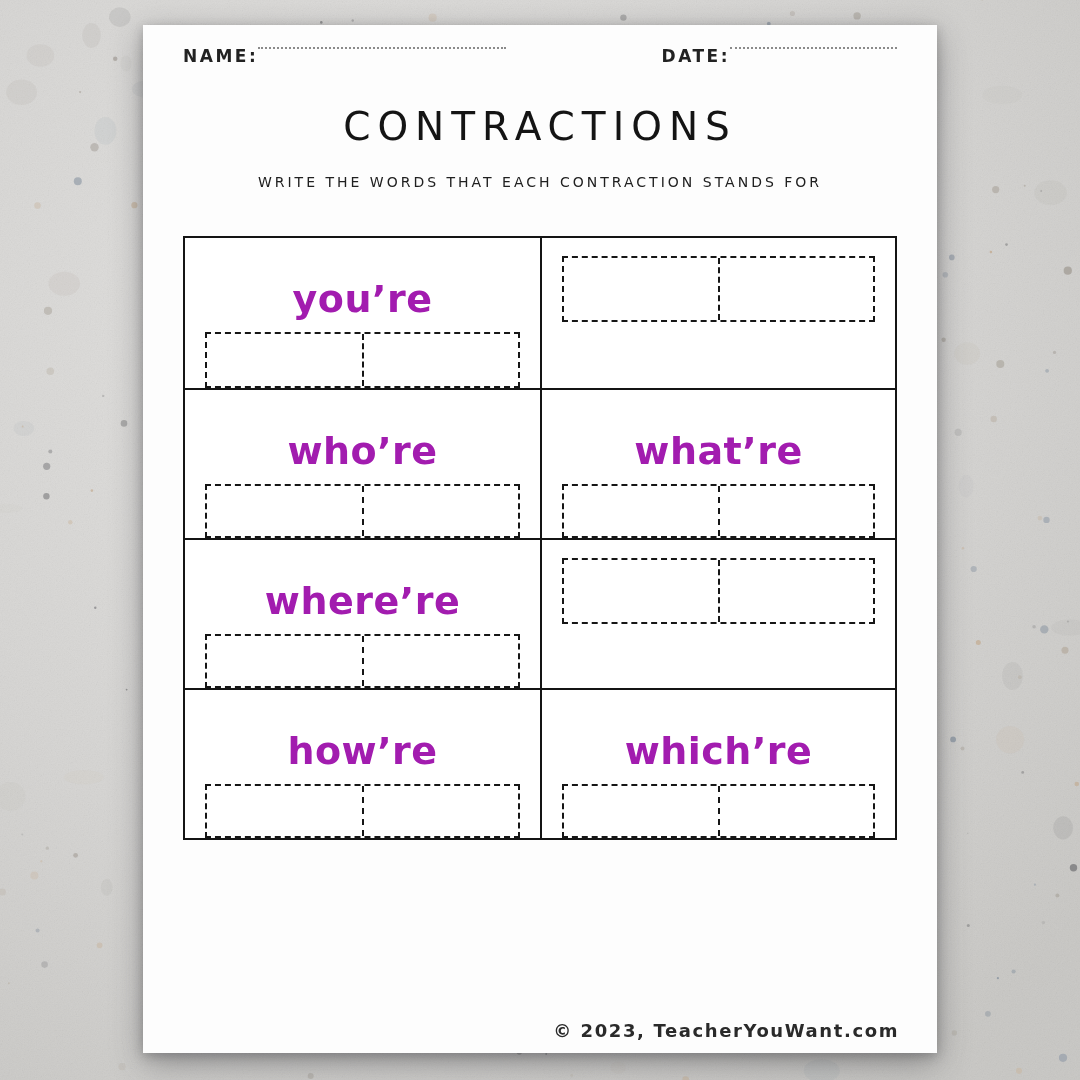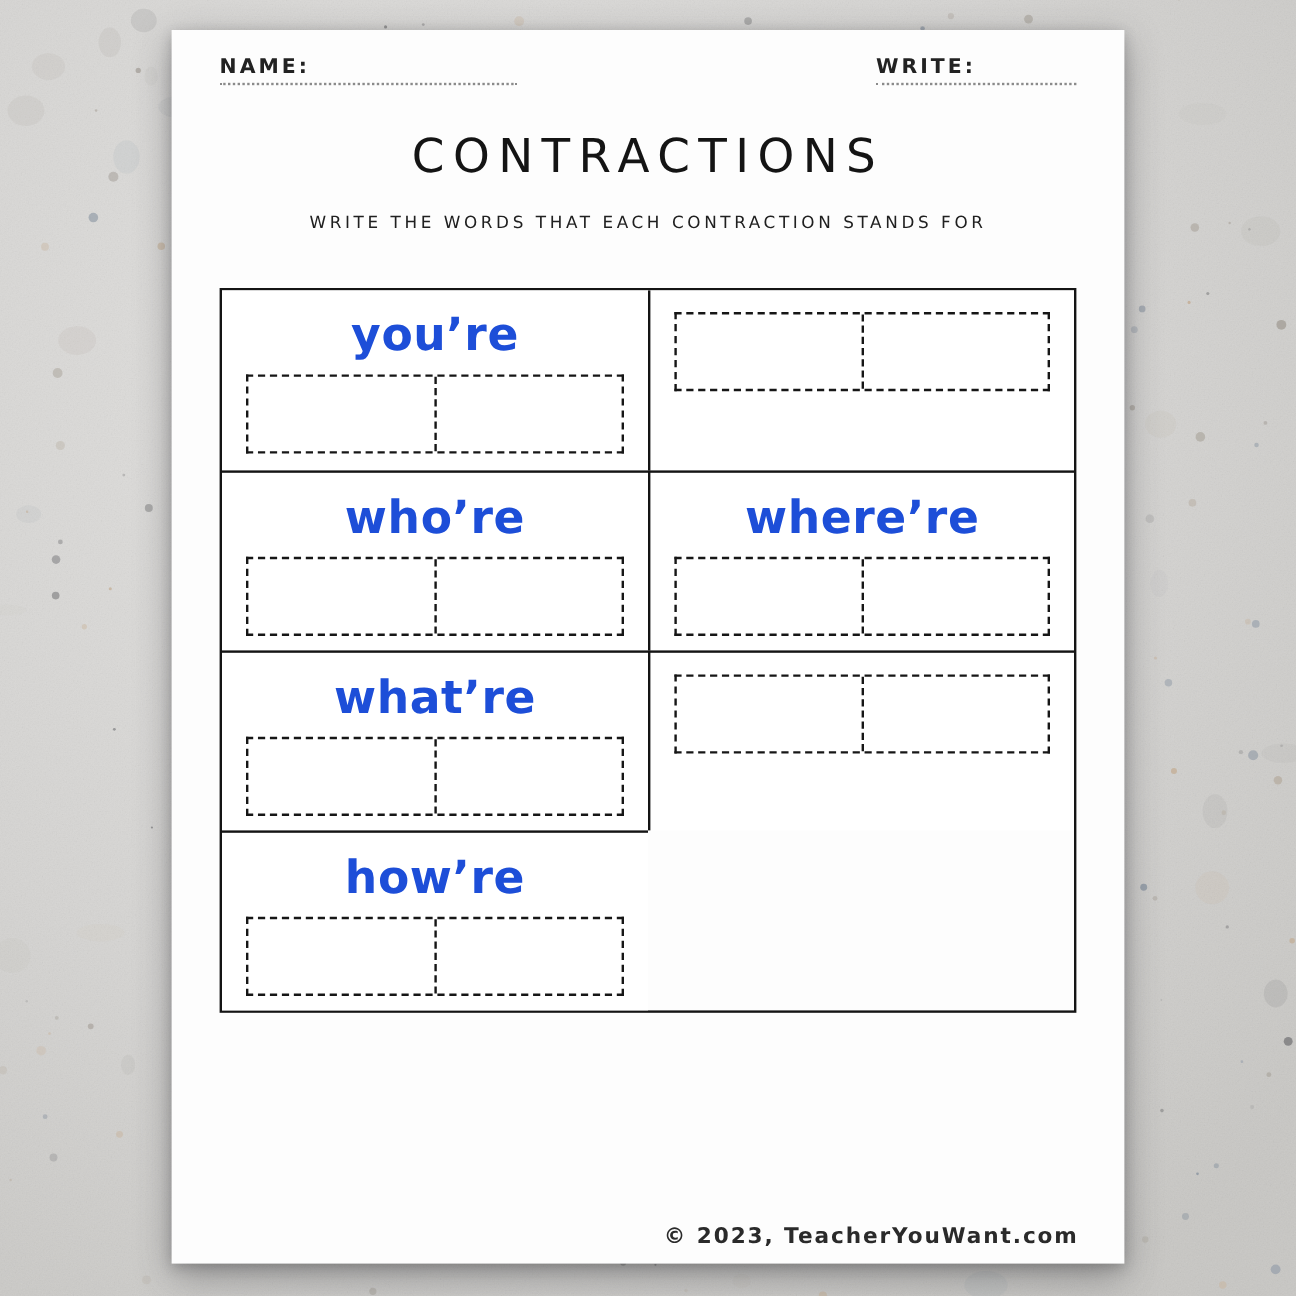--- a/index.html
+++ b/index.html
@@ -9,21 +9,21 @@
     background:linear-gradient(135deg,#dcdbd9 0%,#d5d4d2 45%,#cdccc9 100%);
   }
   .bg-texture{position:absolute;inset:0;z-index:0;}
   .paper{
     position:absolute;left:143px;top:25px;width:794px;height:1028px;z-index:1;
     background:#fdfdfd;box-sizing:border-box;padding:20px 40px 0 40px;
     box-shadow:0 10px 30px rgba(50,50,55,.40),0 3px 10px rgba(50,50,55,.28);
     color:#1b1b1b;
   }
   .header-row{display:flex;justify-content:space-between;align-items:flex-start;}
-  .field{display:flex;flex-direction:column;}
+  .field{display:flex;flex-direction:row;}
   .field-label{font-size:17px;font-weight:700;letter-spacing:2.5px;line-height:22px;color:#222;}
   .field-line{border-bottom:2px dotted #8a8a8a;margin-top:2px;height:0;}
   .name-line{width:248px;}
   .date-line{width:167px;}
   .title{
     margin-top:28px;text-align:center;font-size:39px;line-height:64px;
     letter-spacing:7px;font-weight:500;color:#141414;
   }
   .subtitle{
     margin-top:14px;text-align:center;font-size:14px;line-height:18px;
@@ -34,22 +34,23 @@
     border:2px solid #141414;
     display:grid;grid-template-columns:1fr 1fr;grid-auto-rows:150px;
   }
   .cell{
     box-sizing:border-box;display:flex;flex-direction:column;align-items:center;
     padding-top:11px;background:#fff;
   }
   .cell:nth-child(even){border-left:2px solid #141414;}
   .cell:nth-child(n+3){border-top:2px solid #141414;}
   .word{
-    font-size:38px;line-height:52px;font-weight:700;color:#1d4ed8;
+    font-size:38px;line-height:52px;font-weight:700;color:#a21caf;
     letter-spacing:0.5px;
+    margin-top:24px;
   }
   .answer-box{
     margin-top:7px;width:calc(100% - 40px);height:66px;box-sizing:border-box;
     border:2px dashed #161616;display:flex;
   }
   .answer-half{flex:1;}
   .answer-divider{width:0;border-left:2px dashed #161616;}
   .footer{
     position:absolute;right:38px;bottom:12px;
     font-size:18px;font-weight:700;letter-spacing:1.6px;color:#2a2a2a;
@@ -407,21 +408,21 @@
 </svg>
 
 <div class="paper">
 
   <div class="header-row">
     <div class="field">
       <span class="field-label">NAME:</span>
       <div class="field-line name-line"></div>
     </div>
     <div class="field">
-      <span class="field-label">WRITE:</span>
+      <span class="field-label">DATE:</span>
       <div class="field-line date-line"></div>
     </div>
   </div>
 
   <div class="title">CONTRACTIONS</div>
   <div class="subtitle">WRITE THE WORDS THAT EACH CONTRACTION STANDS FOR</div>
 
   <div class="grid">
 
     <div class="cell">
@@ -445,52 +446,60 @@
     <div class="cell">
       <div class="word">who’re</div>
       <div class="answer-box">
         <div class="answer-half"></div>
         <div class="answer-divider"></div>
         <div class="answer-half"></div>
       </div>
     </div>
 
     <div class="cell">
+      <div class="word">what’re</div>
+      <div class="answer-box">
+        <div class="answer-half"></div>
+        <div class="answer-divider"></div>
+        <div class="answer-half"></div>
+      </div>
+    </div>
+
+    <div class="cell">
       <div class="word">where’re</div>
       <div class="answer-box">
         <div class="answer-half"></div>
         <div class="answer-divider"></div>
         <div class="answer-half"></div>
       </div>
     </div>
 
     <div class="cell">
-      <div class="word">what’re</div>
-      <div class="answer-box">
-        <div class="answer-half"></div>
-        <div class="answer-divider"></div>
-        <div class="answer-half"></div>
-      </div>
-    </div>
-
-    <div class="cell">
       <div class="answer-box">
         <div class="answer-half"></div>
         <div class="answer-divider"></div>
         <div class="answer-half"></div>
       </div>
     </div>
 
     <div class="cell">
       <div class="word">how’re</div>
       <div class="answer-box">
         <div class="answer-half"></div>
         <div class="answer-divider"></div>
         <div class="answer-half"></div>
       </div>
     </div>
 
+    <div class="cell">
+      <div class="word">which’re</div>
+      <div class="answer-box">
+        <div class="answer-half"></div>
+        <div class="answer-divider"></div>
+        <div class="answer-half"></div>
+      </div>
+    </div>
 
 
   </div>
 
   <div class="footer">© 2023, TeacherYouWant.com</div>
 </div>
 
 </body></html>

